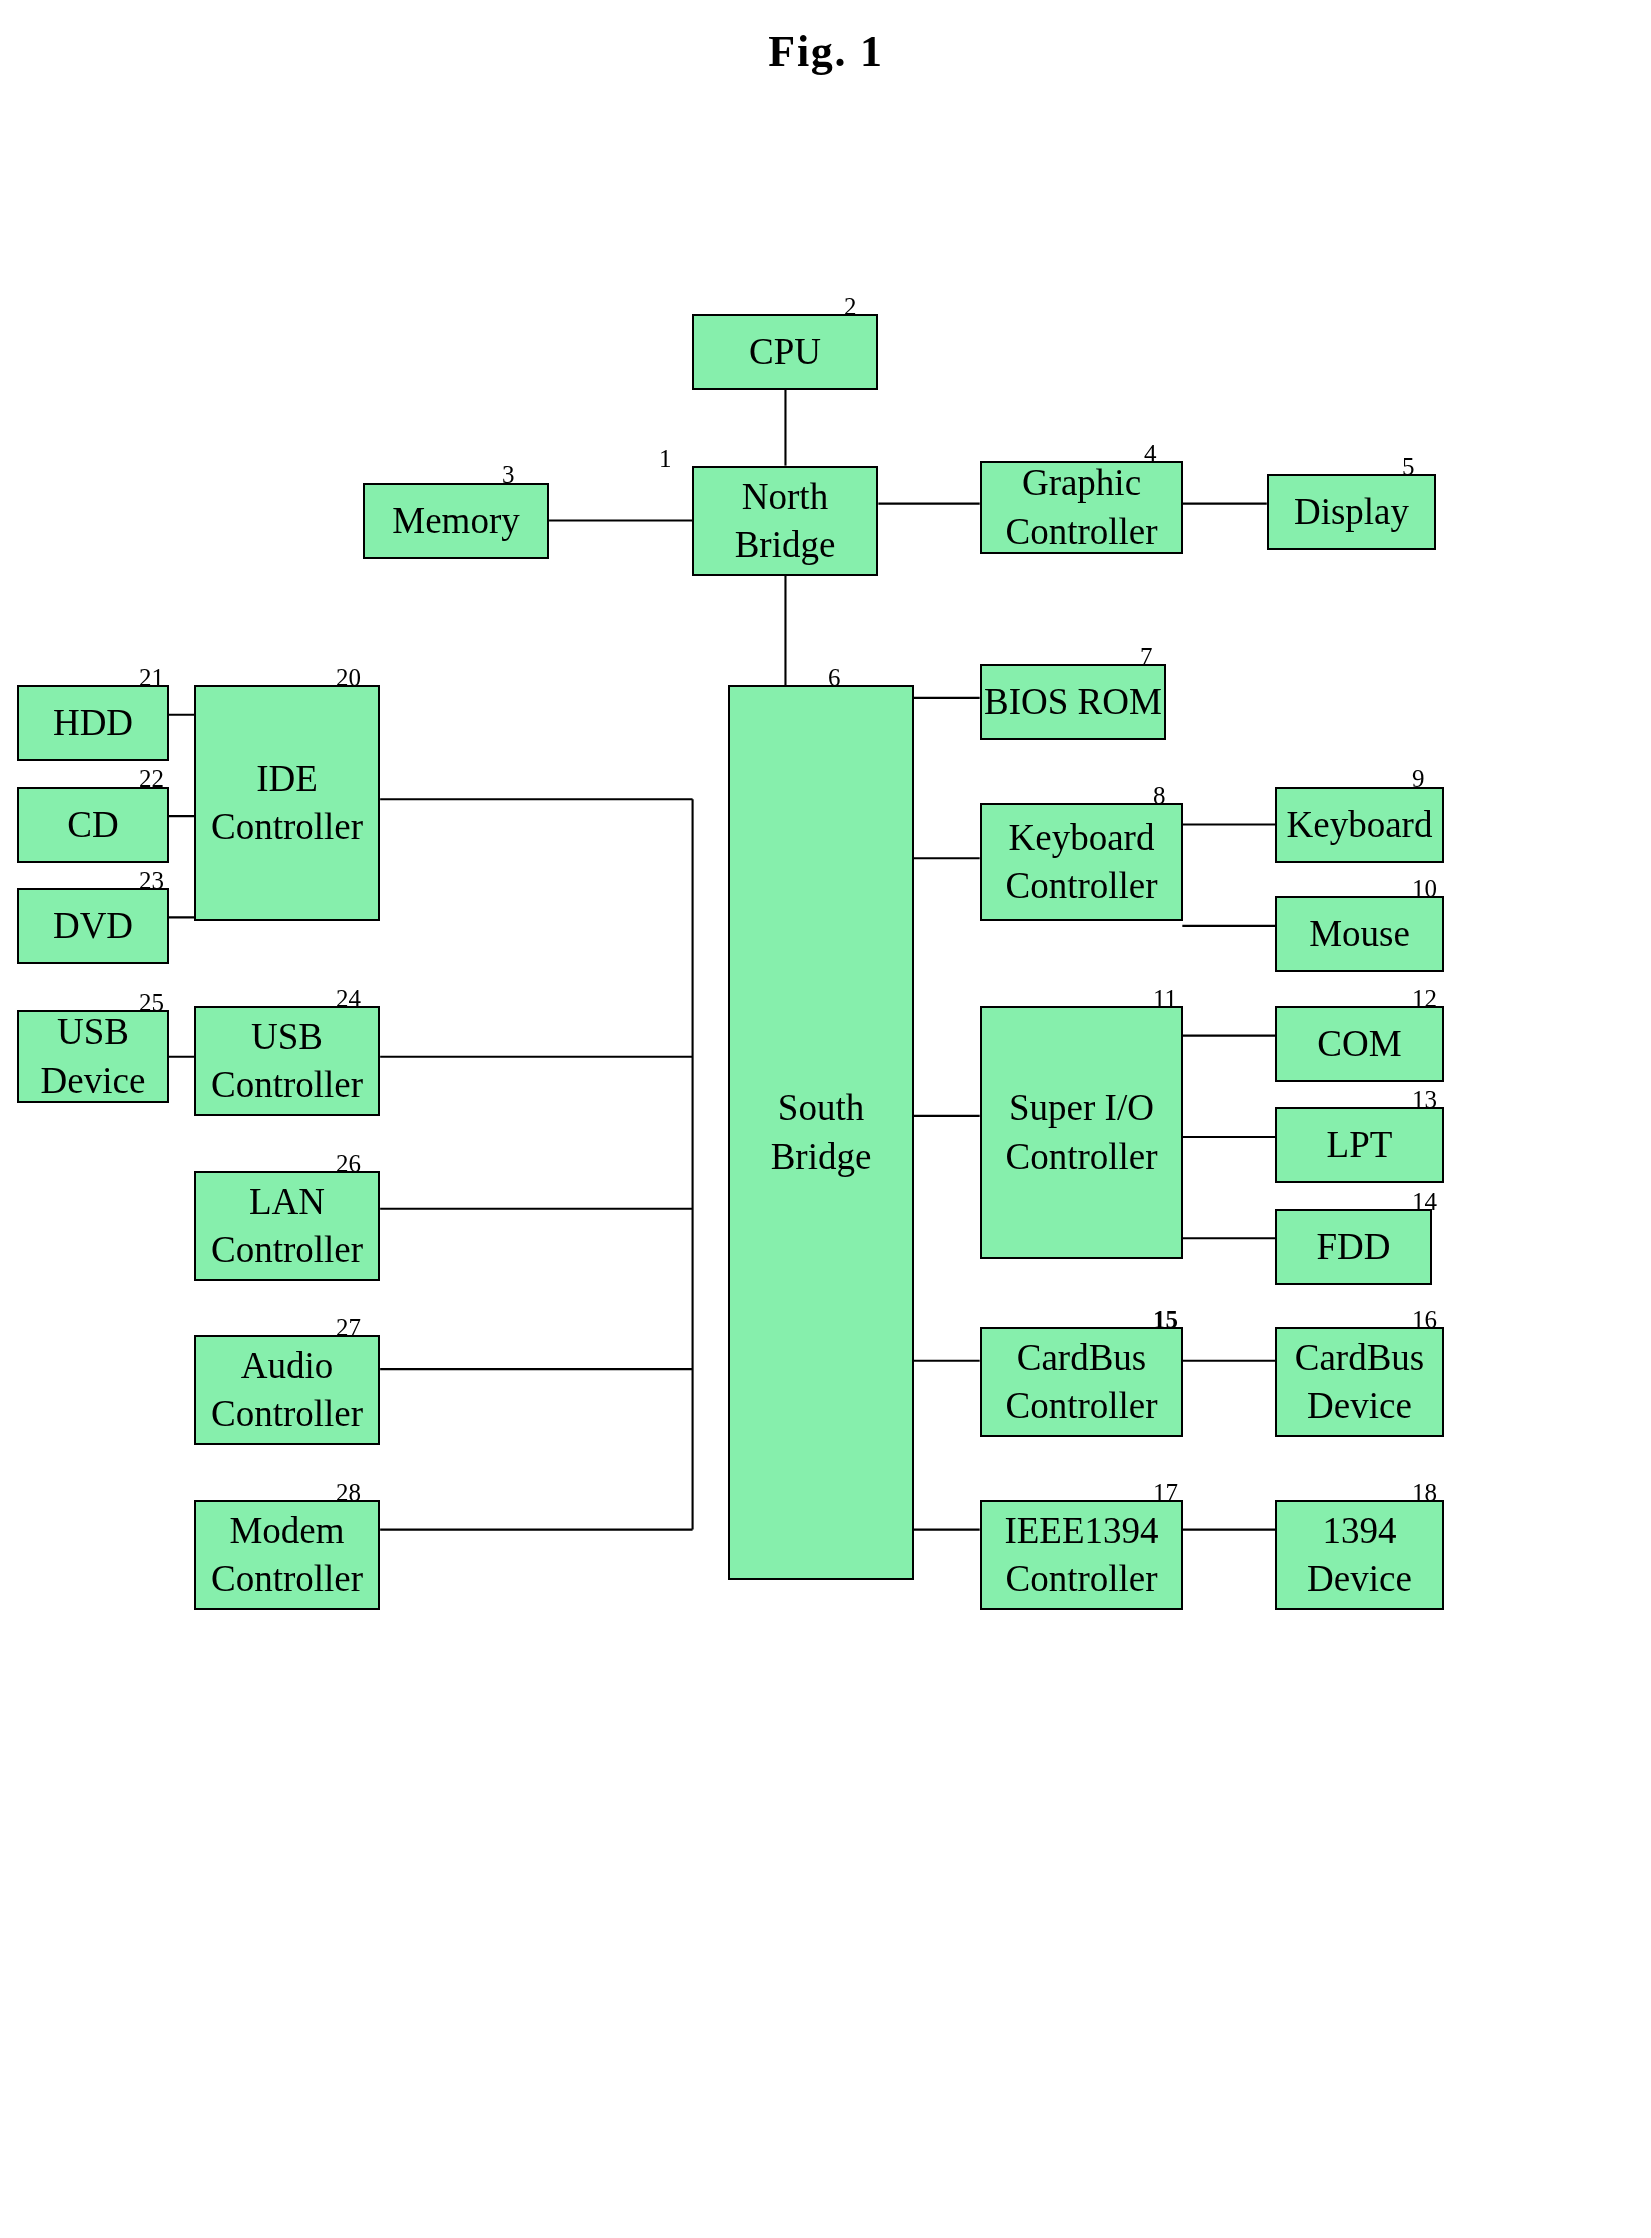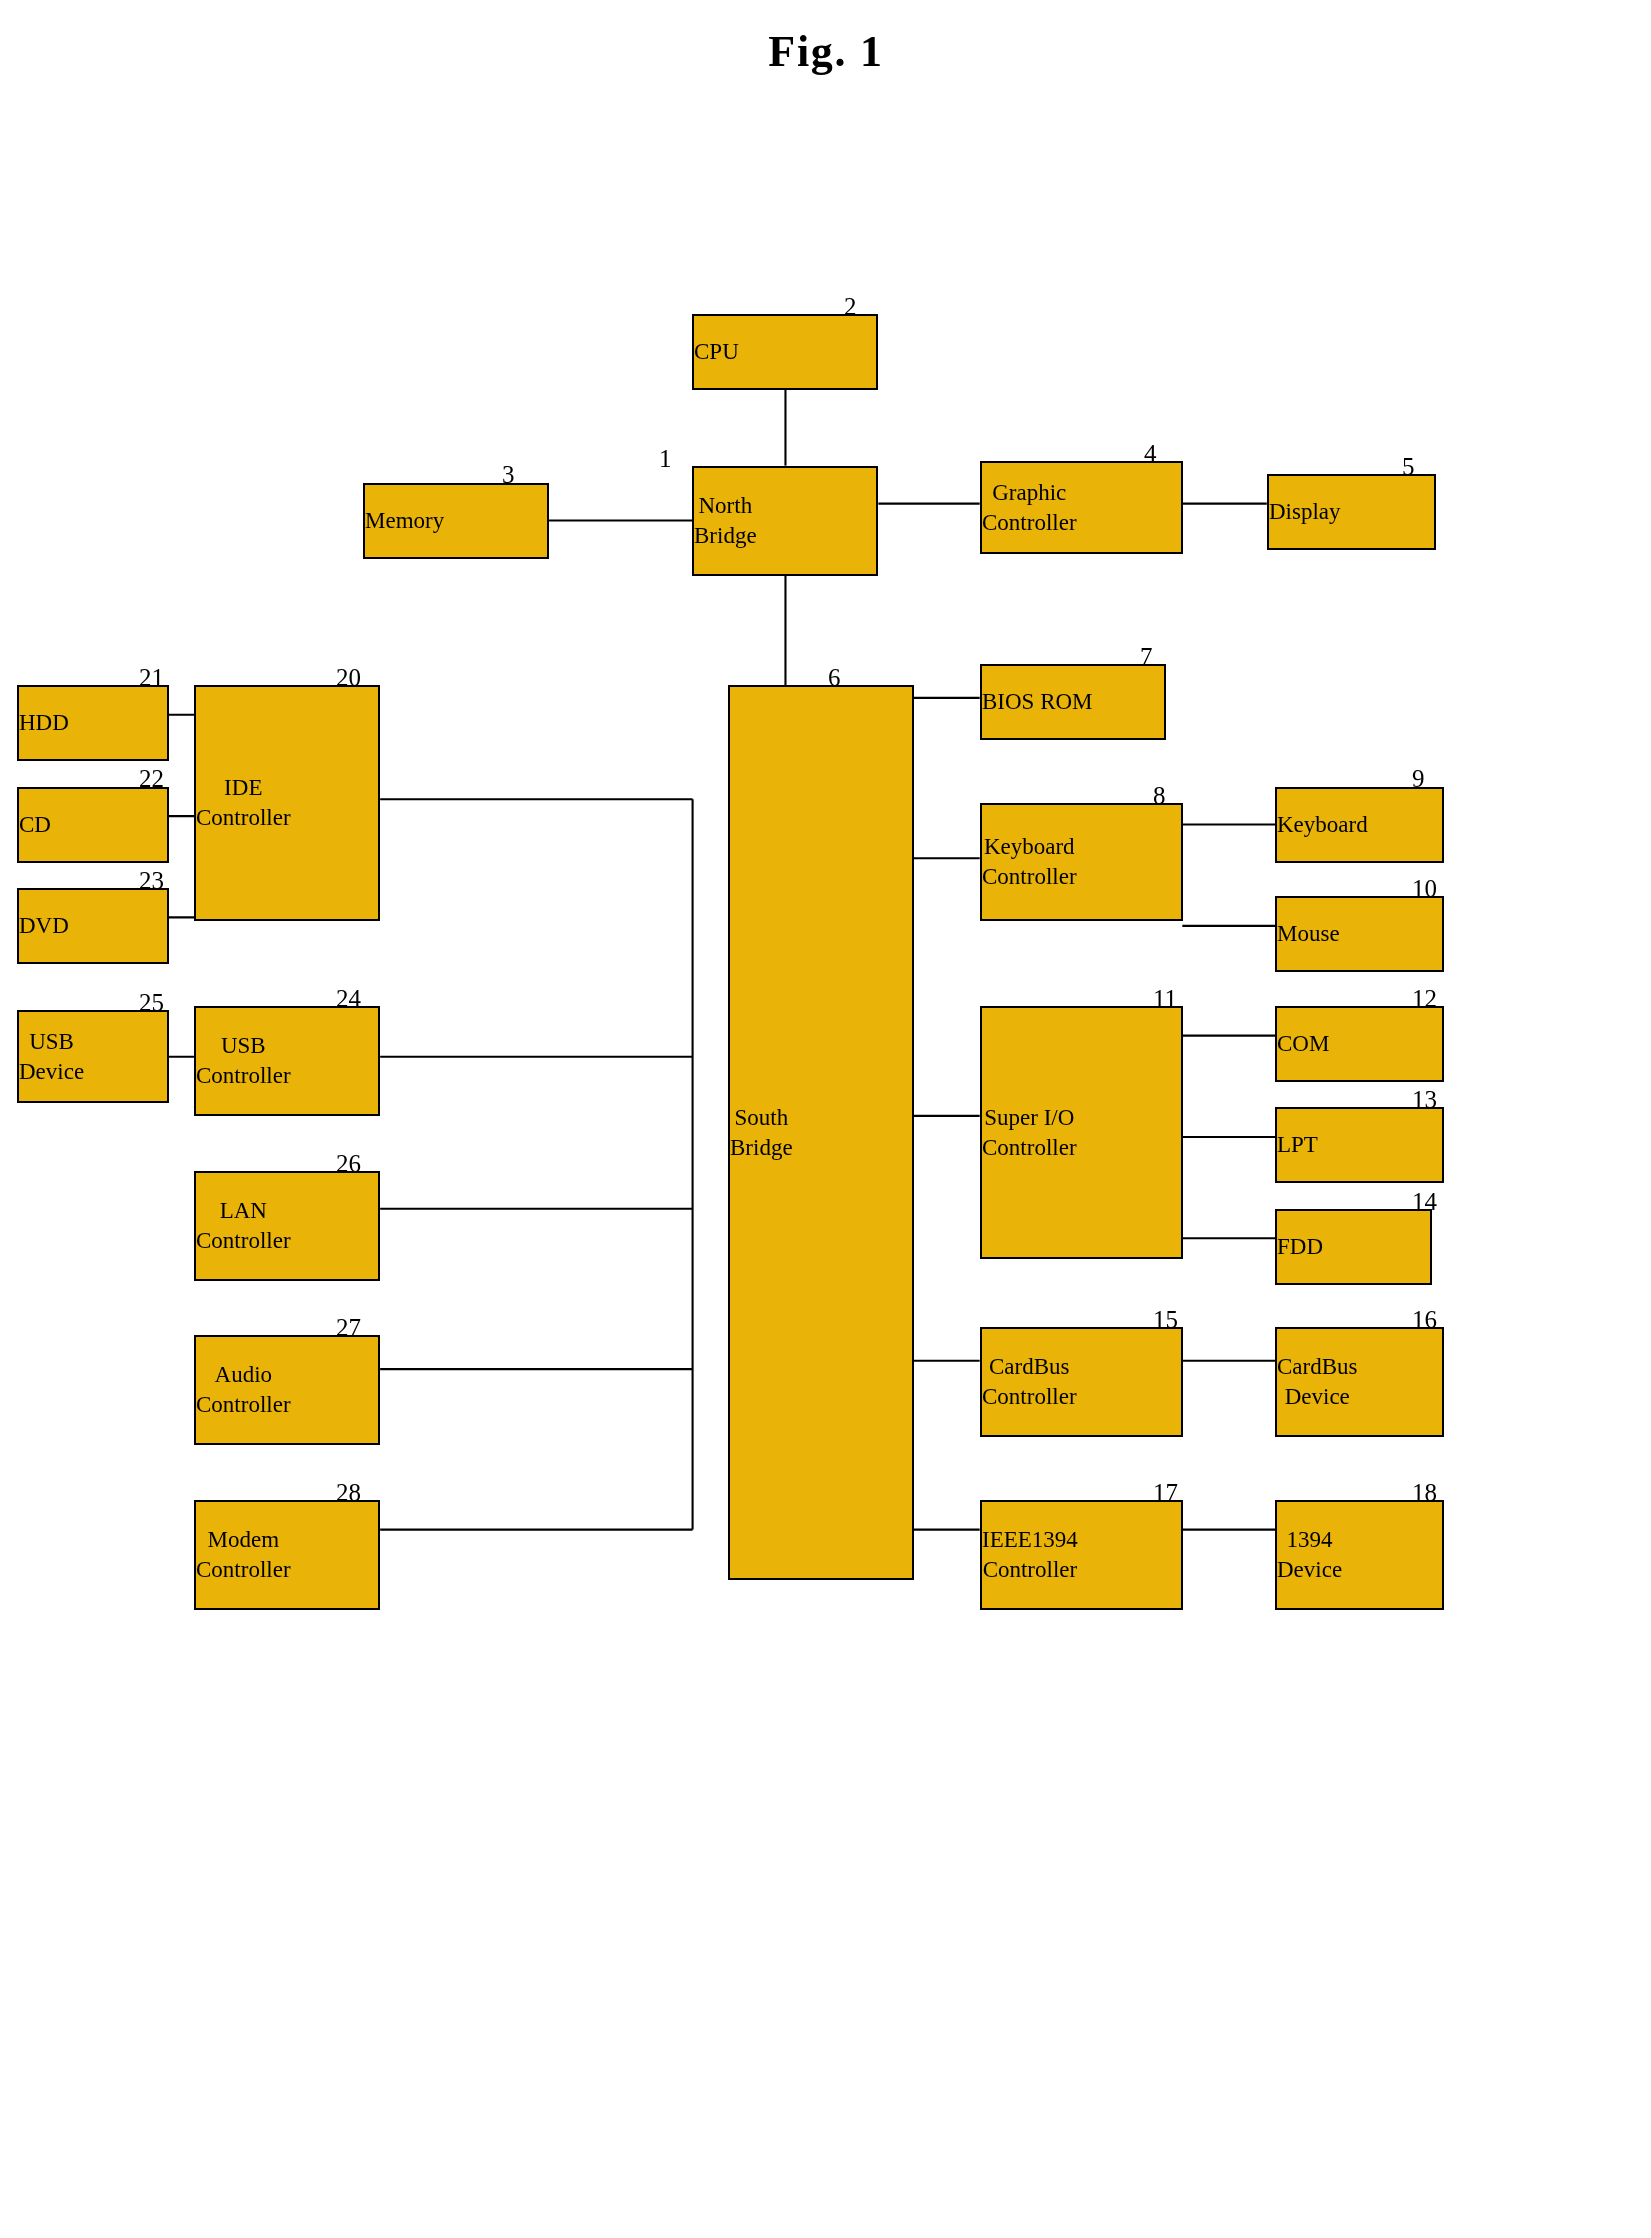--- a/index.html
+++ b/index.html
@@ -23,25 +23,26 @@
 
     .diagram-container {
       position: relative;
       width: 1652px;
       height: 2111px;
     }
 
     .box {
       position: absolute;
       border: 2.5px solid #000;
-      background: #eab308;
+      background: #86efac;
       display: flex;
       align-items: center;
+      justify-content: center;
       text-align: center;
-      font-size: 23px;
+      font-size: 37px;
       font-weight: normal;
       line-height: 1.3;
     }
 
     .label {
       position: absolute;
       font-size: 25px;
       font-weight: normal;
     }
 
@@ -237,21 +238,21 @@
   <span class="label" style="left:1412px;top:975px;">13</span>
 
   <div class="box" style="left:1275px;top:1098px;width:157px;height:76px;">
     <span>FDD</span>
   </div>
   <span class="label" style="left:1412px;top:1077px;">14</span>
 
   <div class="box" style="left:980px;top:1216px;width:203px;height:110px;">
     <span>CardBus<br>Controller</span>
   </div>
-  <span class="label" style="left:1153px;top:1195px;">15</span>
+  <span class="label" style="left:1153px;top:1195px;font-weight:bold;">15</span>
 
   <div class="box" style="left:1275px;top:1216px;width:169px;height:110px;">
     <span>CardBus<br>Device</span>
   </div>
   <span class="label" style="left:1412px;top:1195px;">16</span>
 
   <div class="box" style="left:980px;top:1389px;width:203px;height:110px;">
     <span>IEEE1394<br>Controller</span>
   </div>
   <span class="label" style="left:1153px;top:1368px;">17</span>

